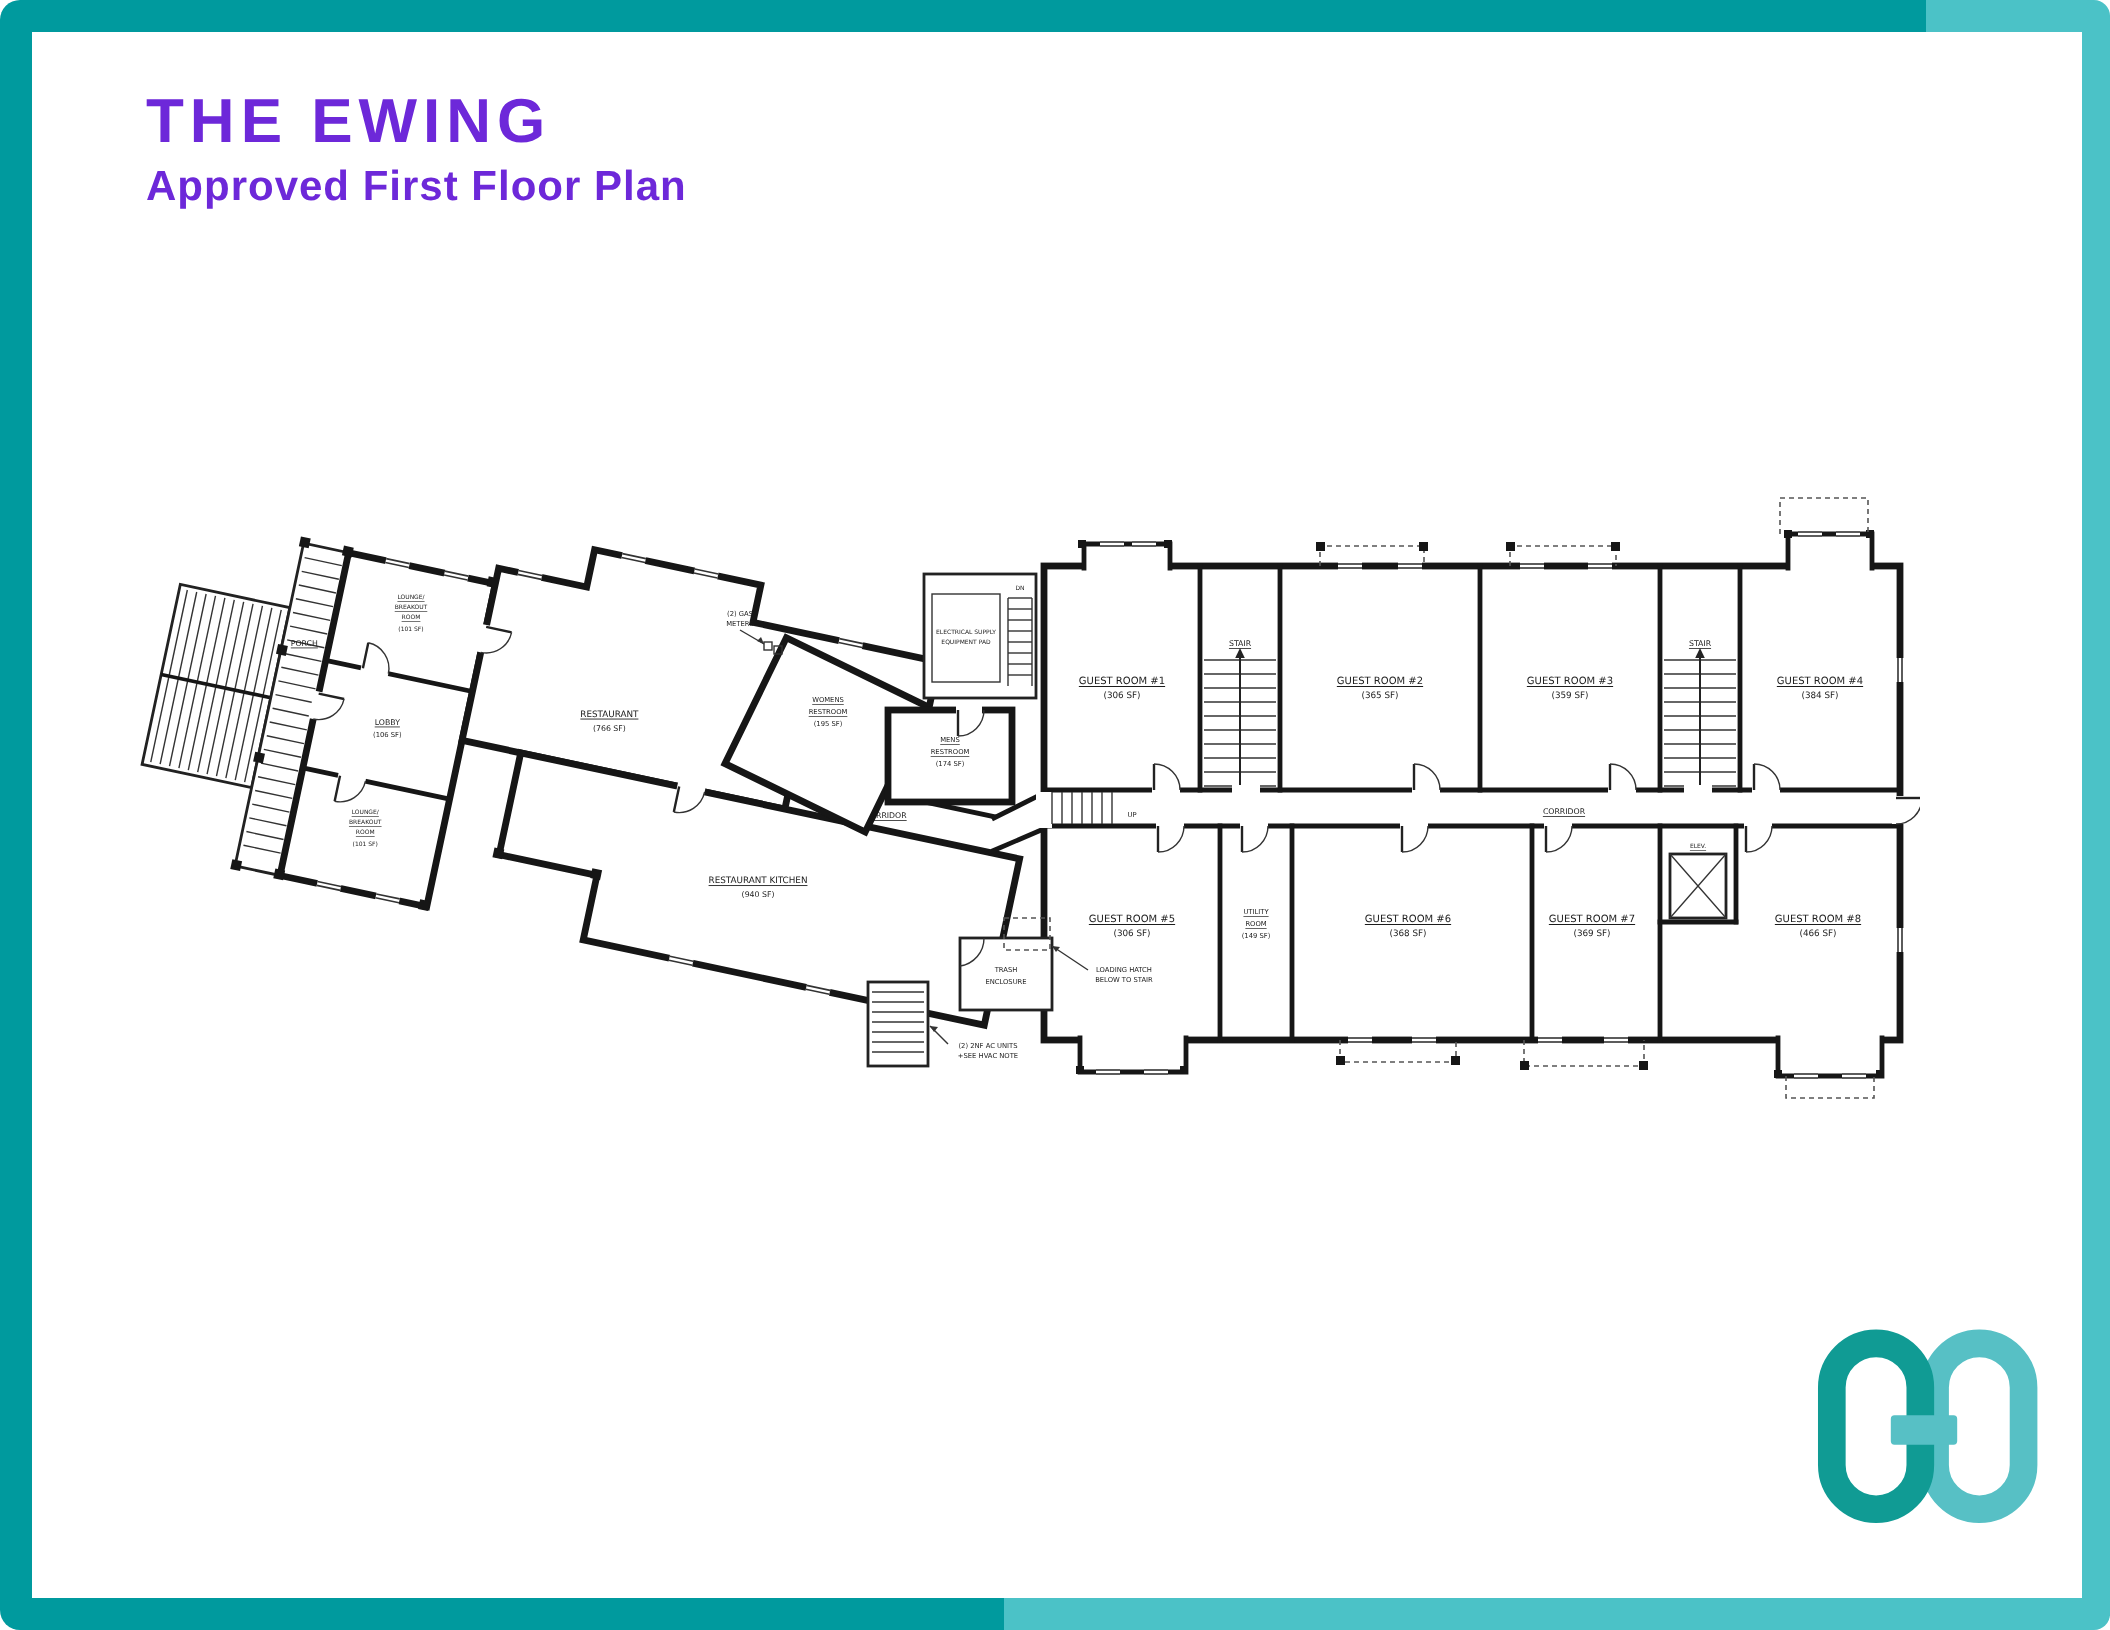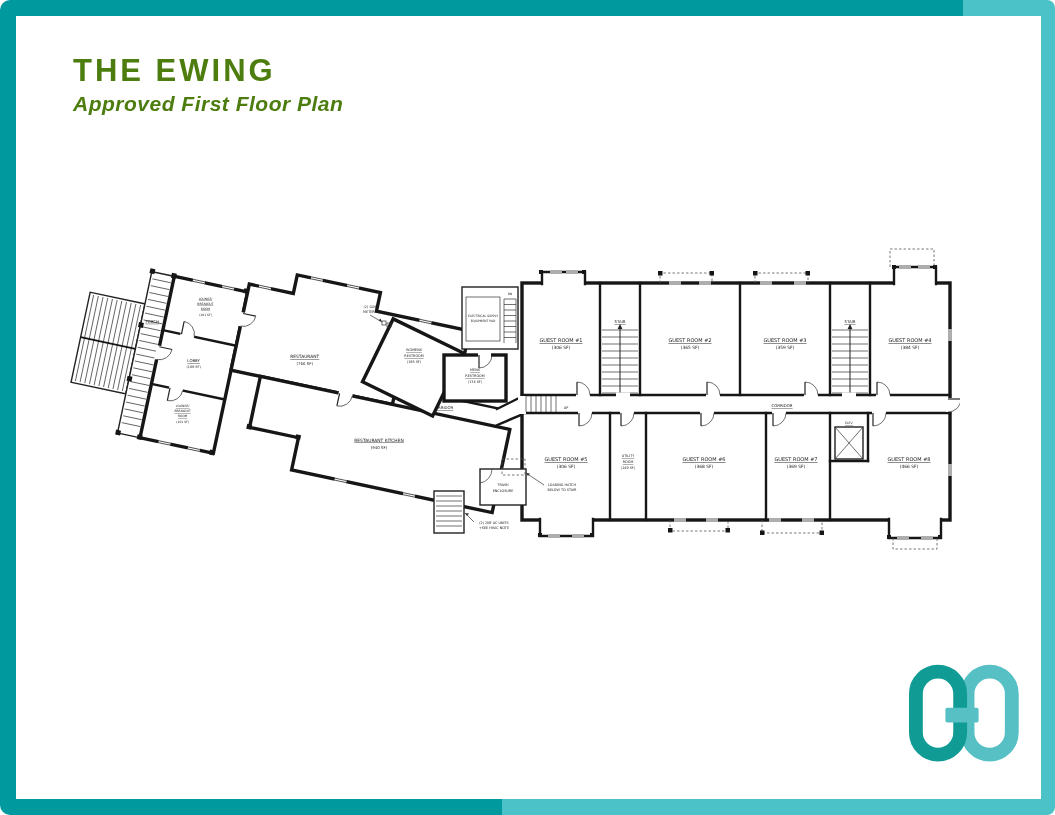--- a/index.html
+++ b/index.html
@@ -5,23 +5,23 @@
   html,body{margin:0;padding:0;}
   body{width:1055px;height:815px;position:relative;background:#fff;overflow:hidden;
        font-family:"Liberation Sans",sans-serif;}
   .frame{position:absolute;}
   .f-top-dark{left:0;top:0;width:963px;height:16px;background:var(--accent-dark);border-top-left-radius:10px;}
   .f-top-light{left:963px;top:0;width:92px;height:16px;background:var(--accent-light);border-top-right-radius:8px;}
   .f-left{left:0;top:10px;width:16px;height:790px;background:var(--accent-dark);}
   .f-right{right:0;top:8px;width:14px;height:800px;background:var(--accent-light);}
   .f-bot-dark{left:0;top:799px;width:502px;height:16px;background:var(--accent-dark);border-bottom-left-radius:10px;}
   .f-bot-light{left:502px;top:799px;width:553px;height:16px;background:var(--accent-light);border-bottom-right-radius:8px;}
-  .titleblock{position:absolute;left:73px;top:54px;color:#4d7c0f;}
+  .titleblock{position:absolute;left:73px;top:44px;color:#6d28d9;}
   .titleblock h1{margin:0;font-size:31px;font-weight:bold;letter-spacing:3px;line-height:1.1;}
-  .titleblock h2{margin:4px 0 0 0;font-size:21px;font-weight:bold;letter-spacing:.5px;line-height:1.1;font-style:italic;}
+  .titleblock h2{margin:4px 0 0 0;font-size:21px;font-weight:bold;letter-spacing:.5px;line-height:1.1;}
   .plan{position:absolute;left:60px;top:235px;width:900px;height:320px;}
   .logo{position:absolute;left:903px;top:660px;width:118px;height:110px;}
   
   .t{font-family:"DejaVu Sans",sans-serif;fill:#1c1c1c;text-anchor:middle;}
   .u{text-decoration:underline;}
   .s5{font-size:5px;} .s45{font-size:4.4px;} .s4{font-size:3.9px;} .s35{font-size:3.4px;} .s32{font-size:3.0px;}
   .w4f{stroke:#161616;stroke-width:3.4;fill:#fff;stroke-linecap:square;}
   .w3{stroke:#161616;stroke-width:2.4;fill:none;stroke-linecap:square;}
   .w2{stroke:#222;stroke-width:1.4;fill:none;}
   .w2f{stroke:#222;stroke-width:1.4;fill:#fff;}

